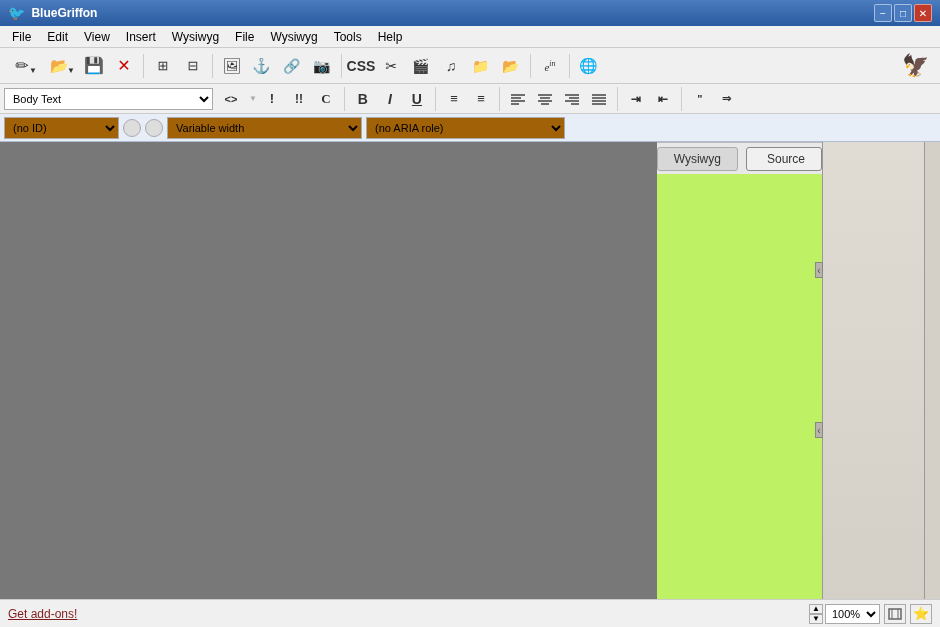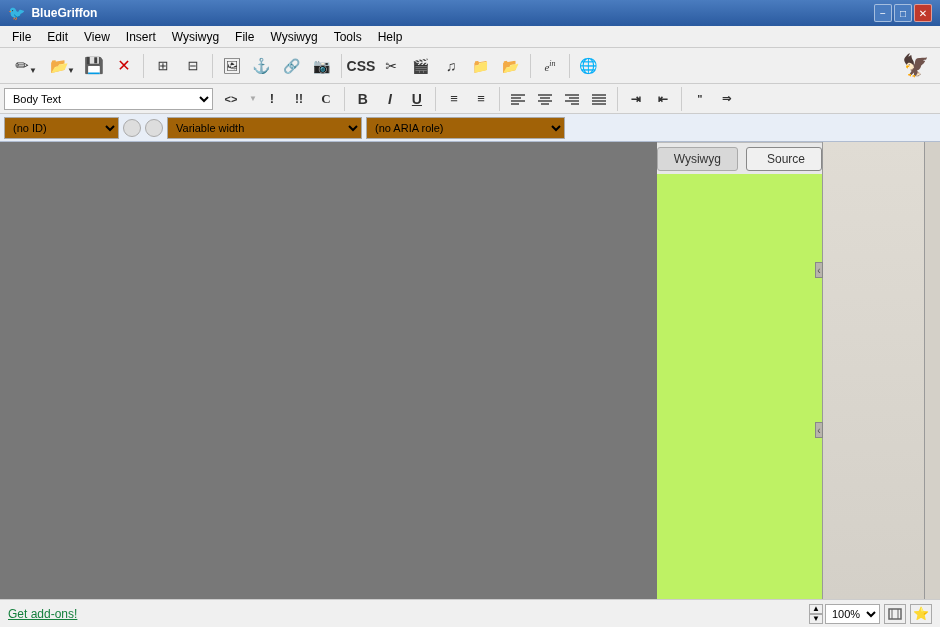--- a/index.html
+++ b/index.html
@@ -222,21 +222,21 @@
       align-items: center;
       justify-content: space-between;
       padding: 0 8px;
     }
     #status-left {
       display: flex;
       align-items: center;
       gap: 4px;
     }
     .get-addons {
-      color: #15803d;
+      color: #7f1d1d;
       text-decoration: underline;
       cursor: pointer;
       font-size: 12px;
     }
     #status-right {
       display: flex;
       align-items: center;
       gap: 4px;
     }
     .zoom-control {

